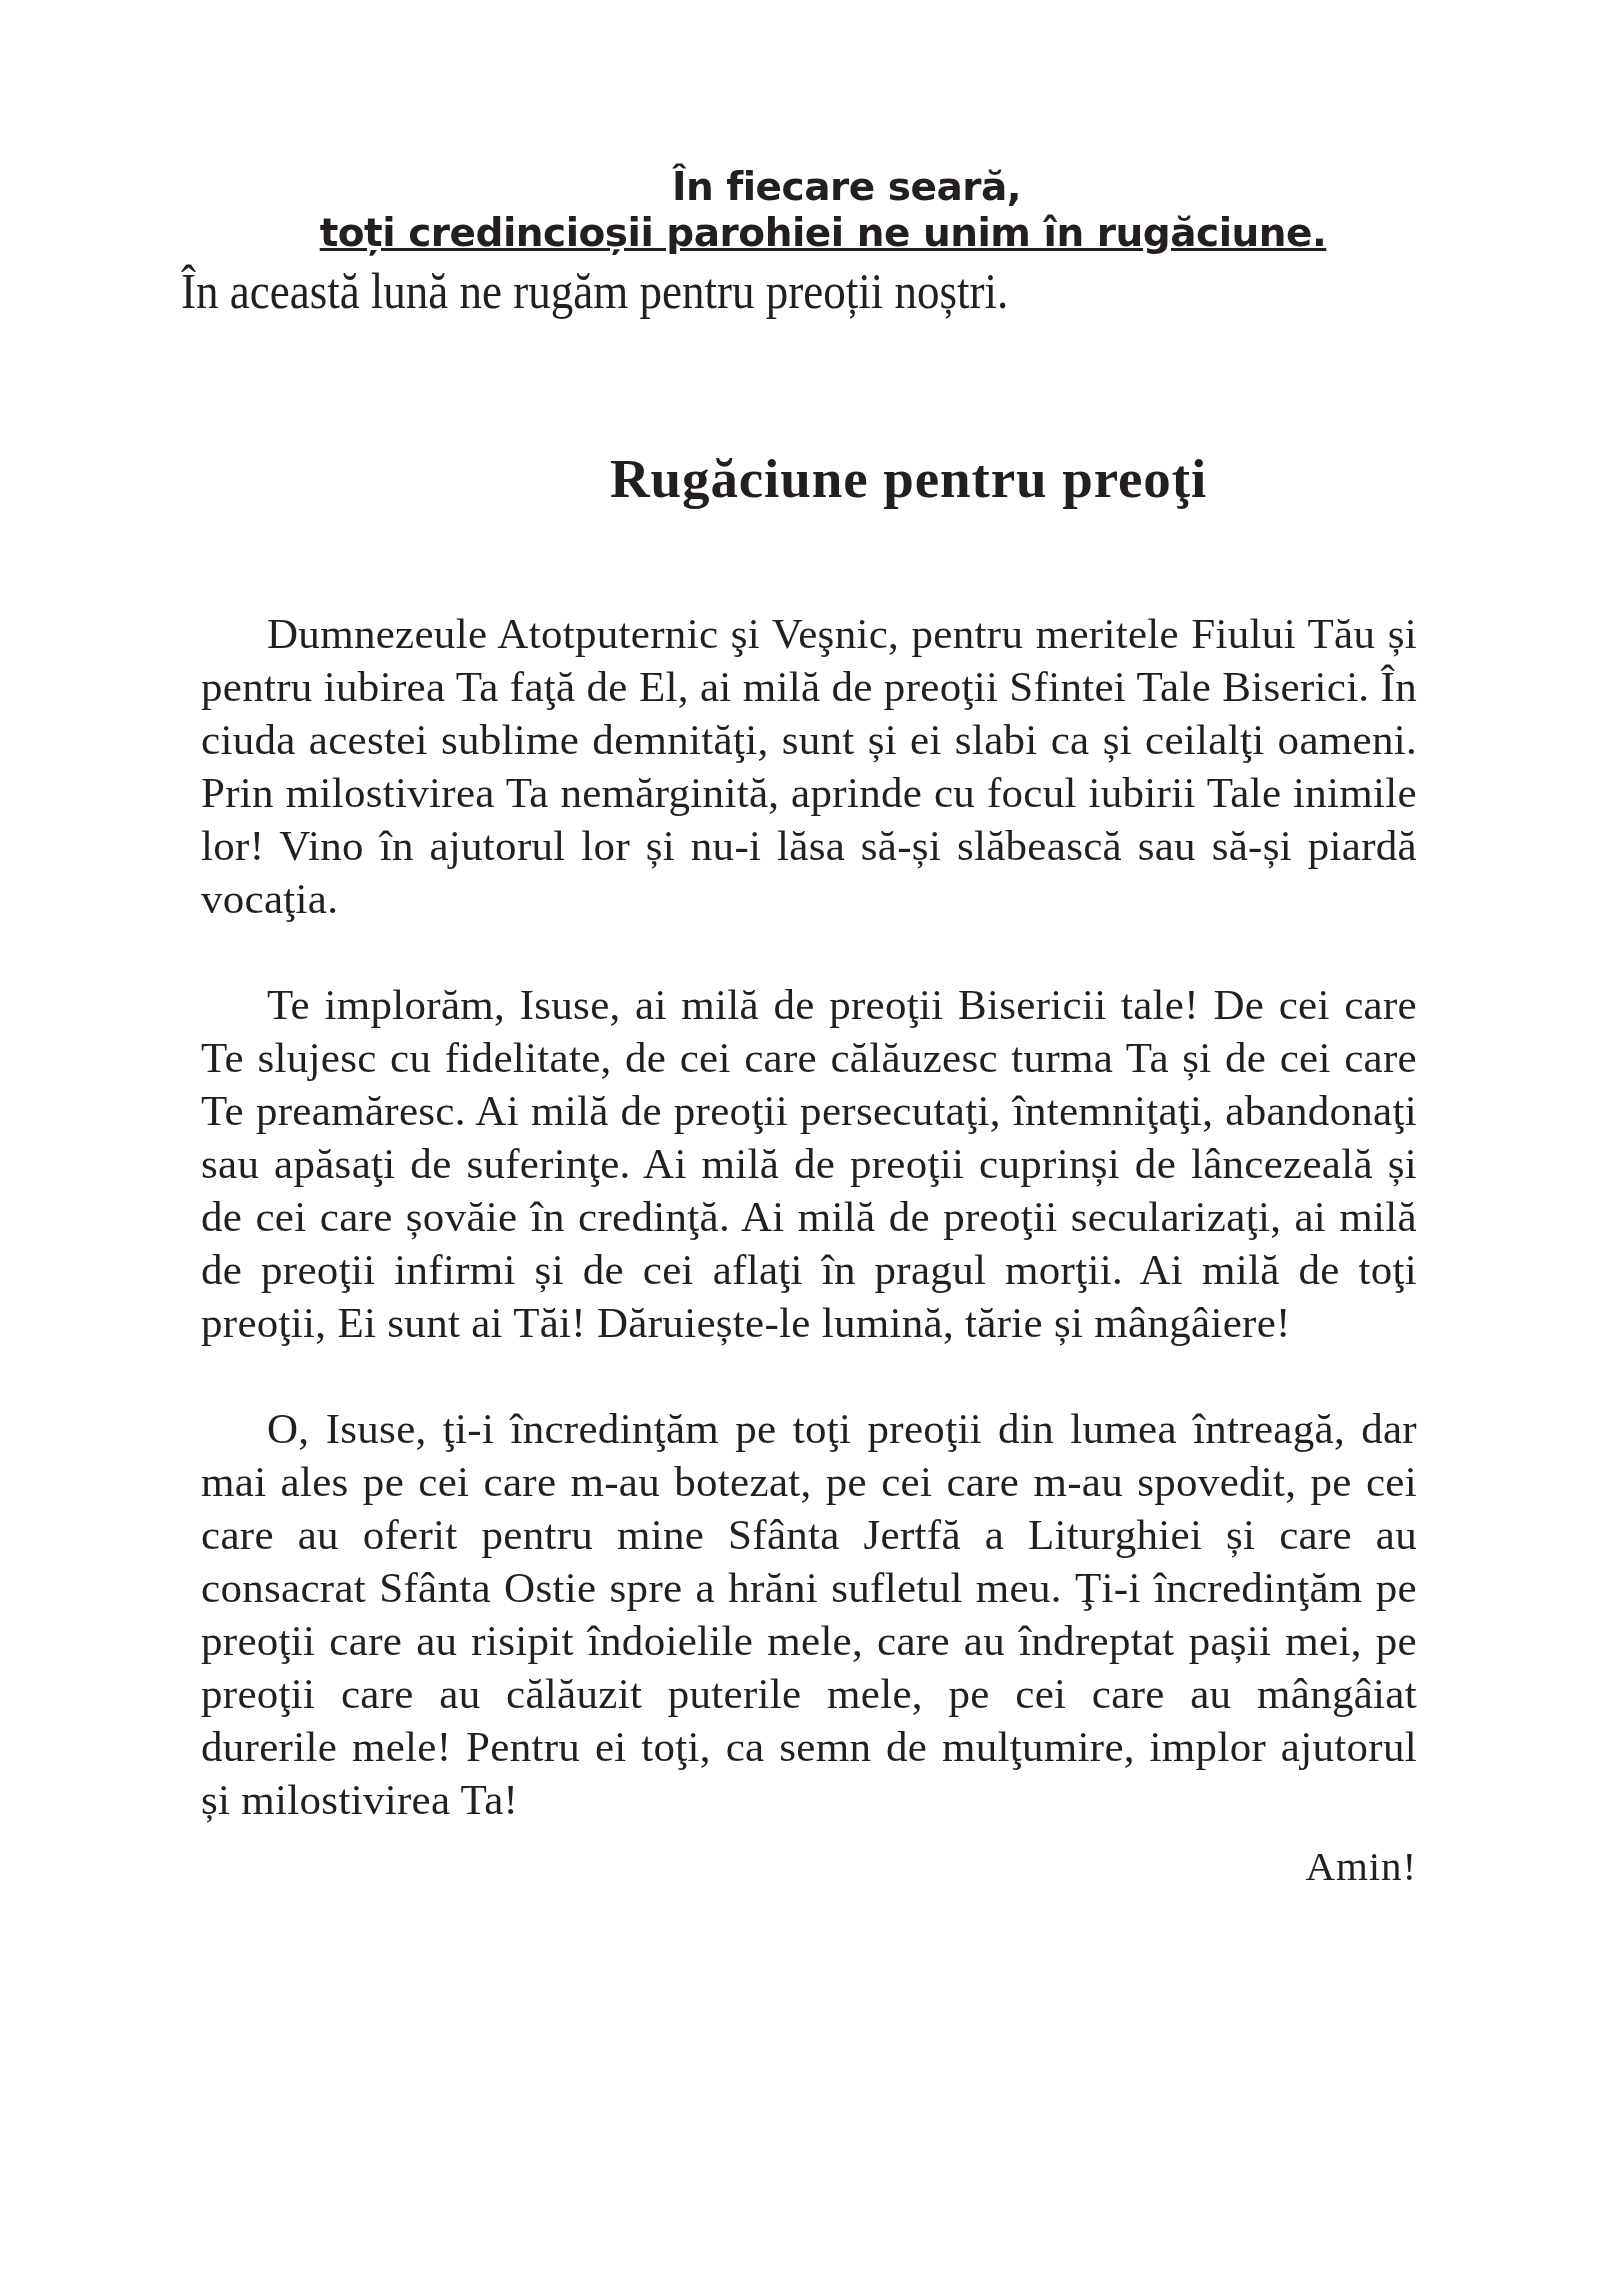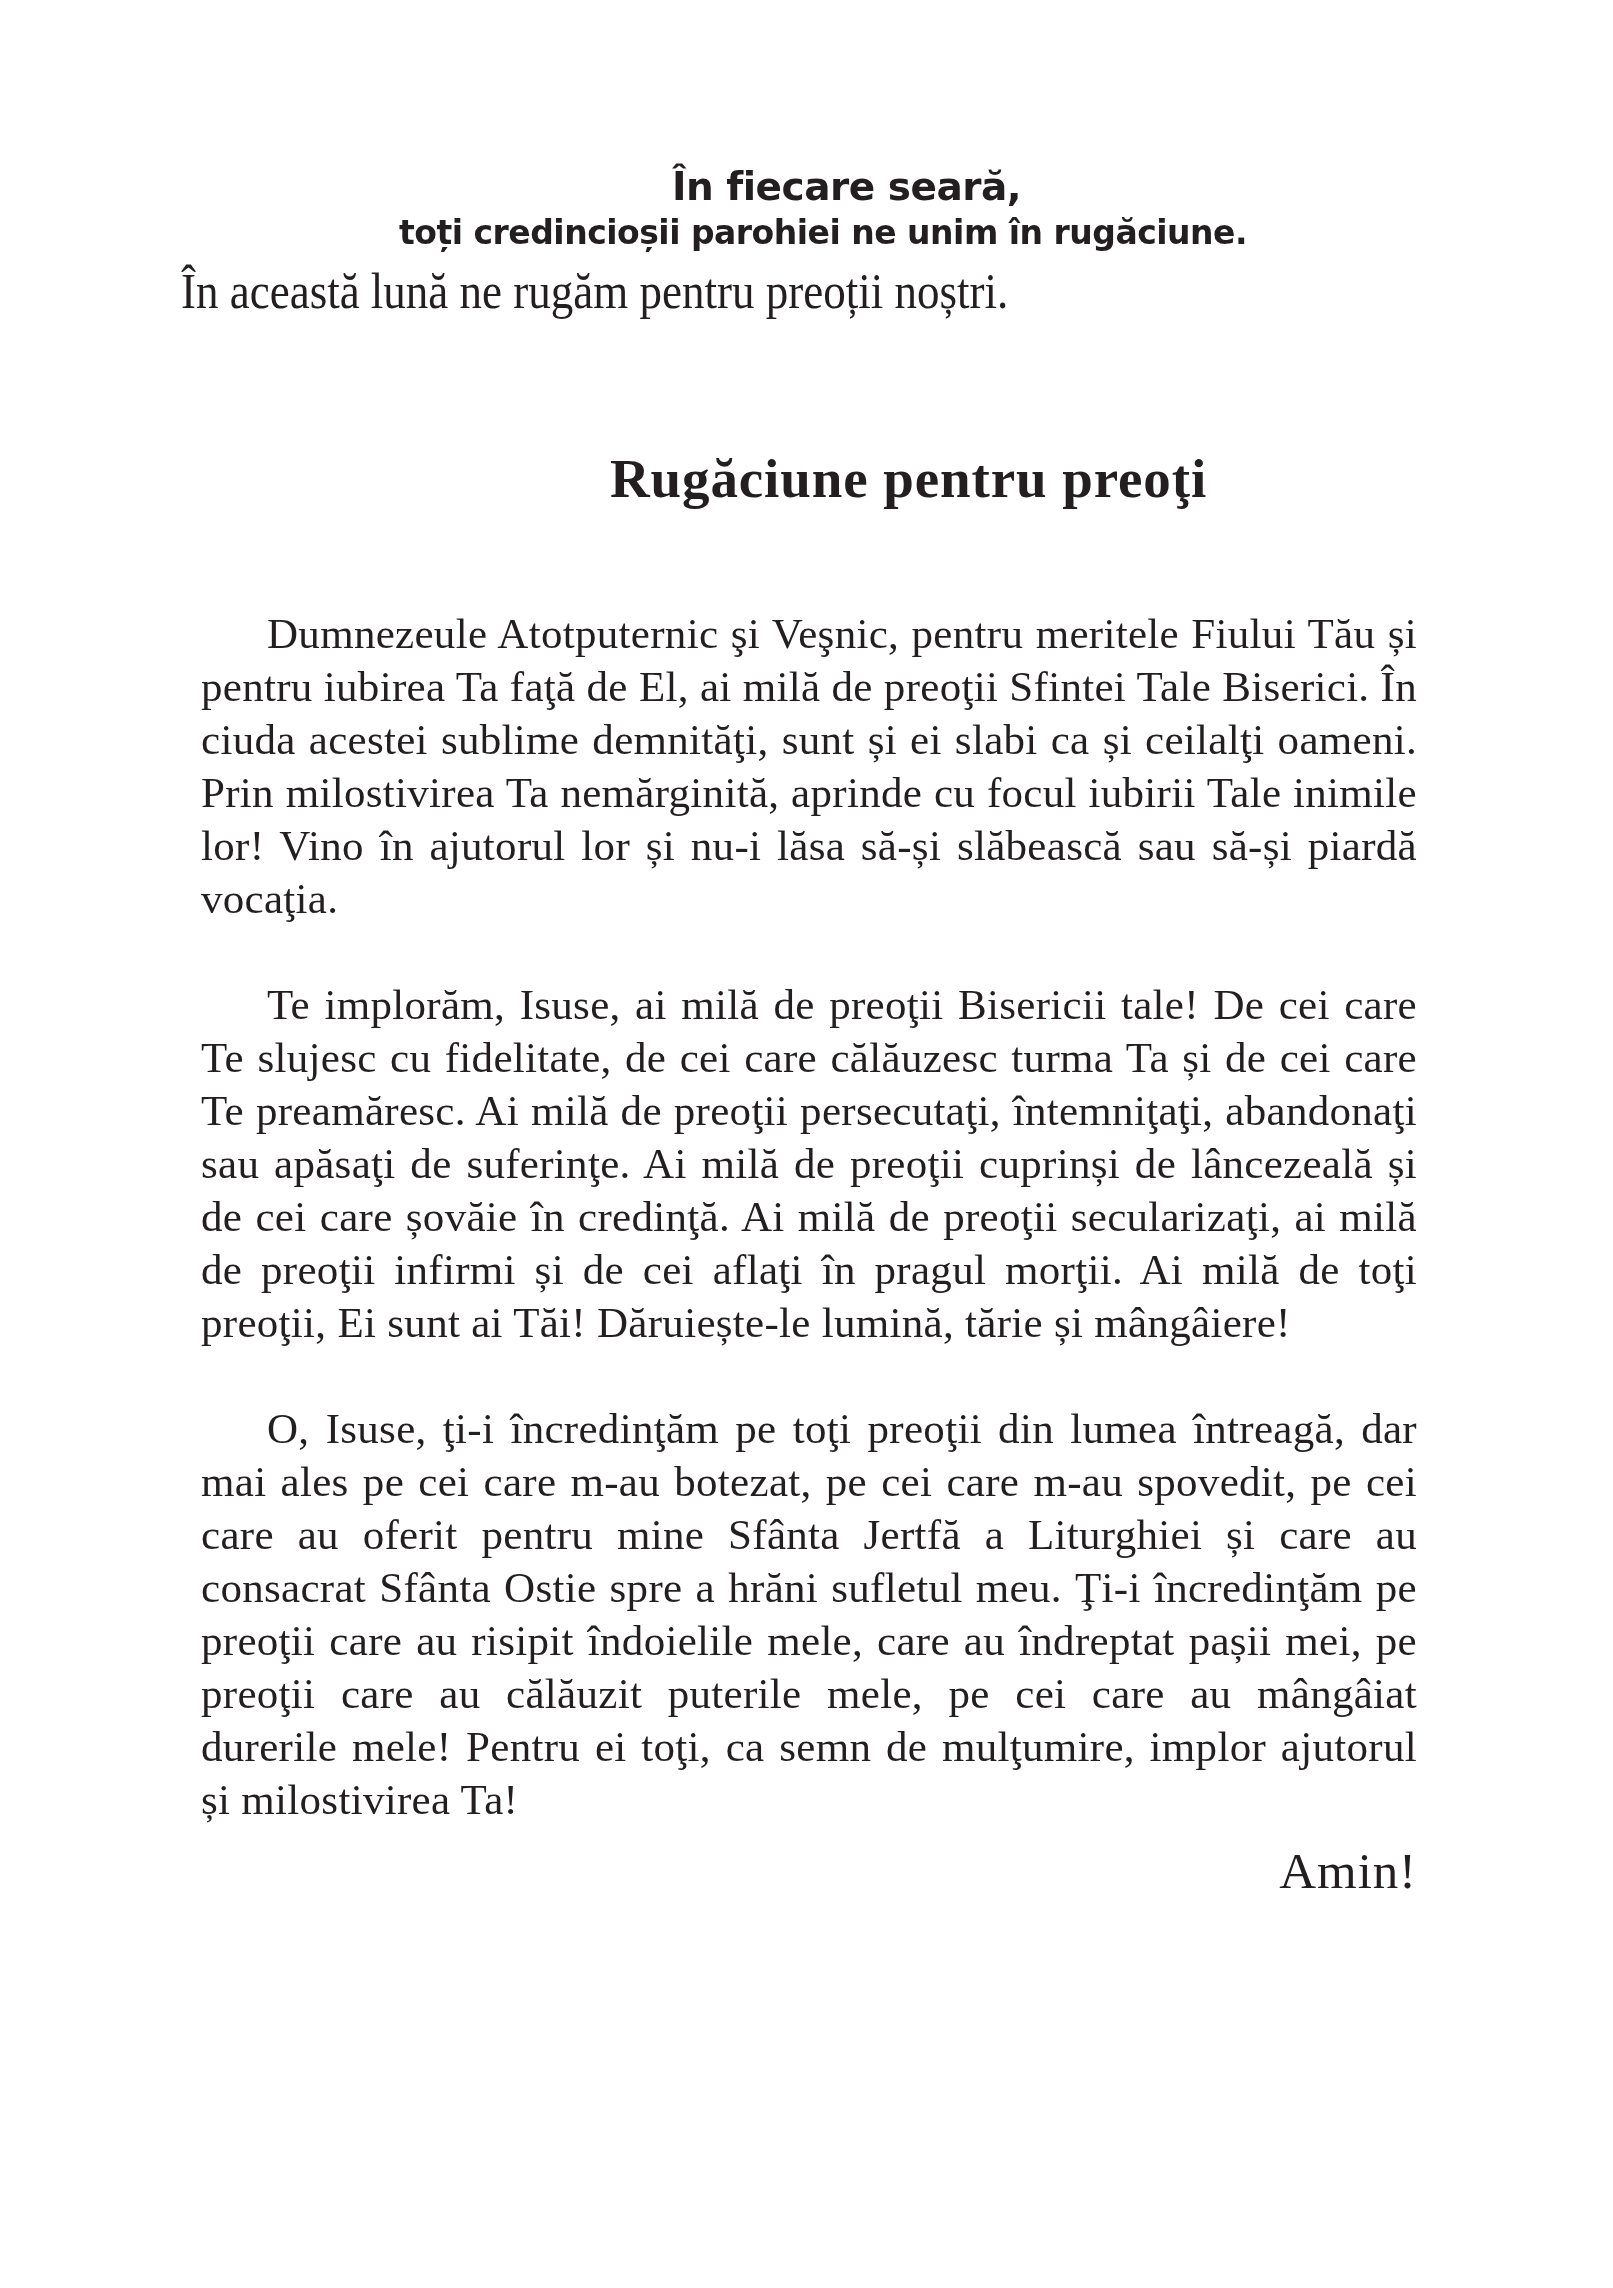--- a/index.html
+++ b/index.html
@@ -3,39 +3,39 @@
   <meta charset="utf-8">
   <style>
     html, body { margin: 0; padding: 0; background: #ffffff; }
     body { width: 1613px; height: 2289px; position: relative; overflow: hidden; color: #231f20; }
     .intro { position: absolute; left: 0; top: 164px; width: 1591px; }
     .intro-line1 {
       font-family: "DejaVu Sans", sans-serif; font-weight: bold; font-size: 39px;
       text-align: center; line-height: 46px; margin-left: 102px; letter-spacing: -0.5px;
     }
     .intro-line2 {
-      font-family: "DejaVu Sans", sans-serif; font-weight: bold; font-size: 33px;
-      text-align: center; line-height: 46px; margin-left: 55px; letter-spacing: -0.5px;
+      font-family: "DejaVu Sans", sans-serif; font-weight: bold; font-size: 39px;
+      text-align: center; line-height: 46px; margin-left: 55px; letter-spacing: -0.5px; text-decoration: underline;
     }
     .intro-line3 {
       font-family: "Liberation Serif", serif; font-size: 50px; line-height: 54px;
       position: absolute; left: 181px; top: 100px; transform: scaleX(0.9); transform-origin: left;
     }
     .title {
       position: absolute; left: 0; width: 1613px; top: 447px; text-align: center;
       font-family: "Liberation Serif", serif; font-weight: bold; font-size: 55px;
       letter-spacing: 0.9px; margin-left: 102px;
     }
     .body-text { position: absolute; left: 201px; width: 1216px; top: 591px; }
     .para {
       font-family: "Liberation Serif", serif; font-size: 43px; line-height: 53px;
       text-align: justify; text-indent: 66px; margin: 16px 0 53px 0; letter-spacing: 0.3px;
     }
     .amen {
-      font-family: "Liberation Serif", serif; font-size: 51px; text-align: right;
+      font-family: "Liberation Serif", serif; font-size: 41px; text-align: right;
       margin-top: -37px; letter-spacing: 0.9px;
     }
   </style>
 </head>
 <body>
 
 <div class="intro">
   <div class="intro-line1">În fiecare seară,</div>
   <div class="intro-line2">toți credincioșii parohiei ne unim în rugăciune.</div>
   <div class="intro-line3">În această lună ne rugăm pentru preoții noștri.</div>

